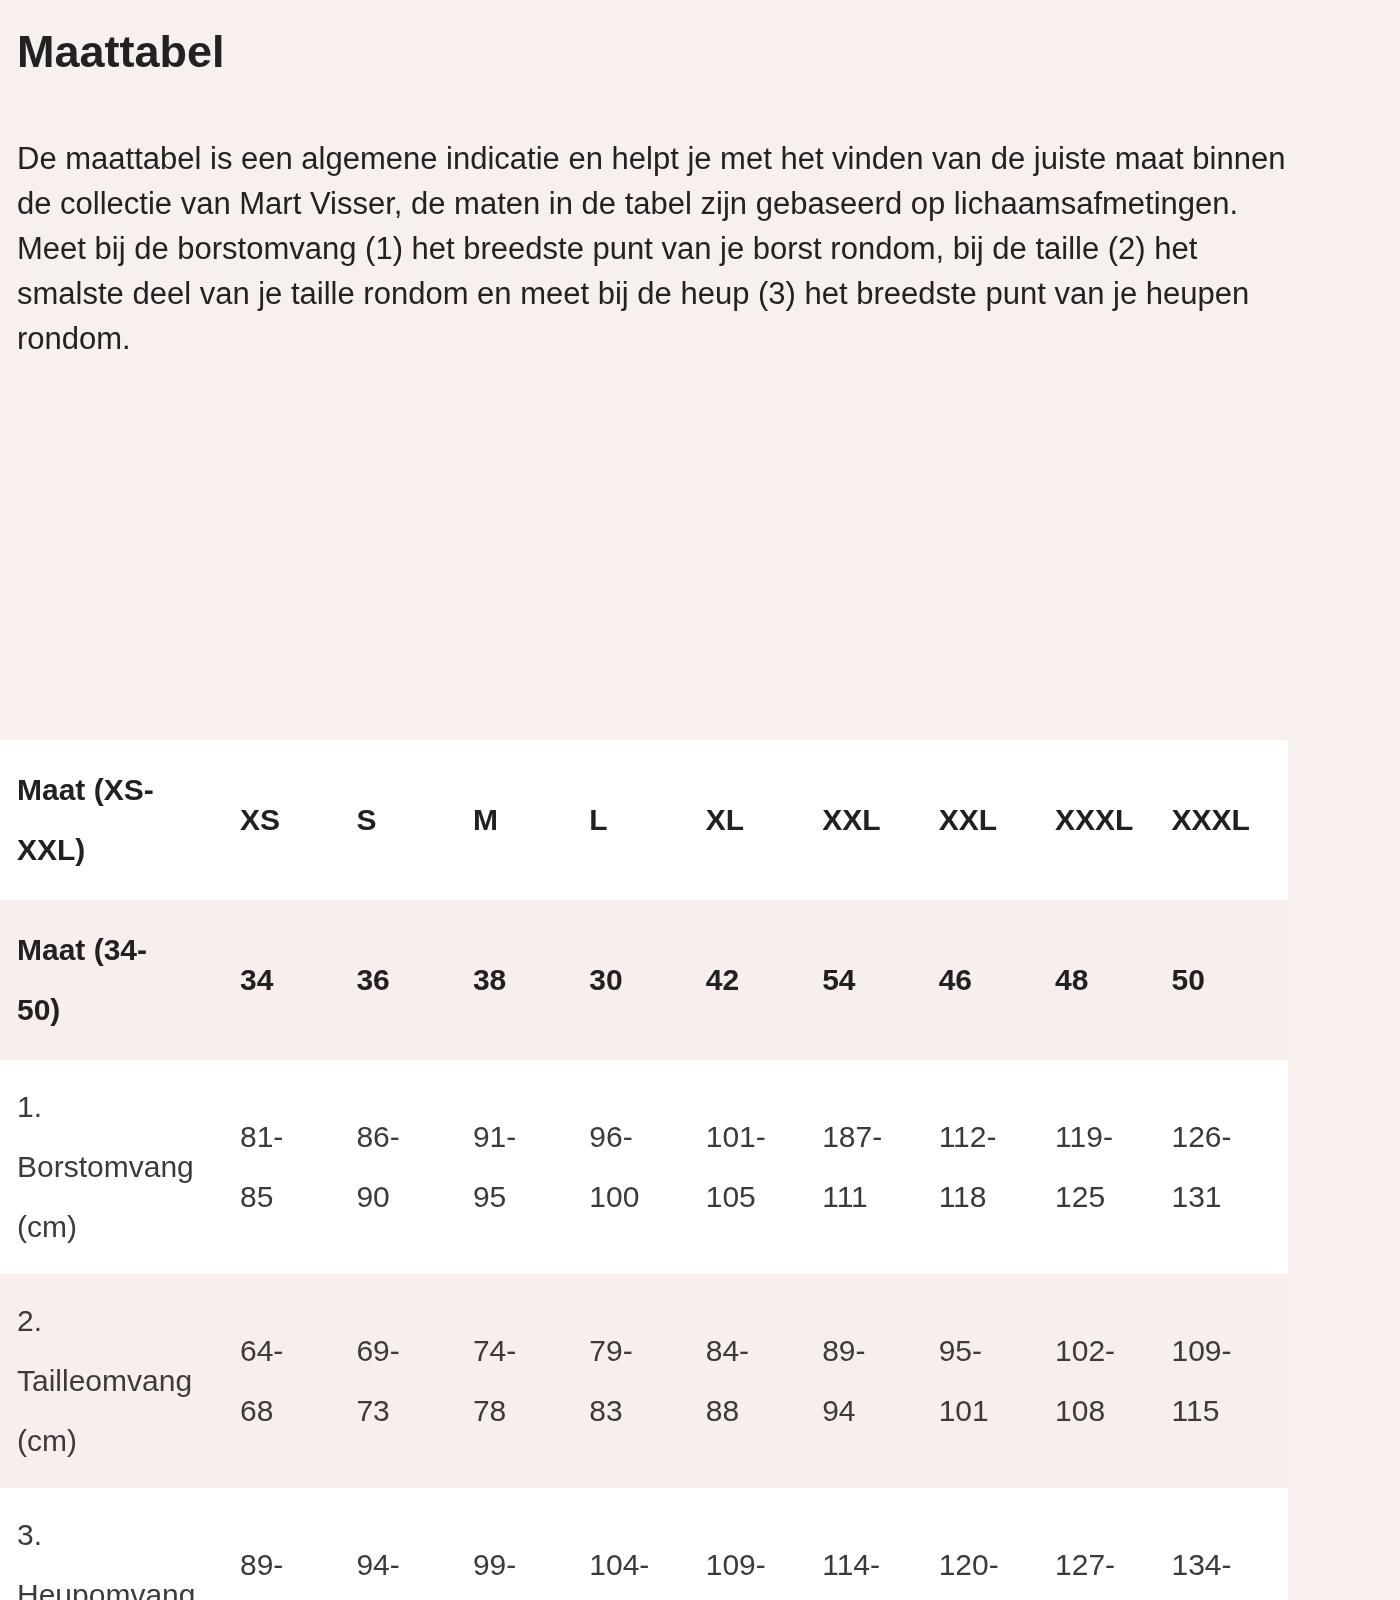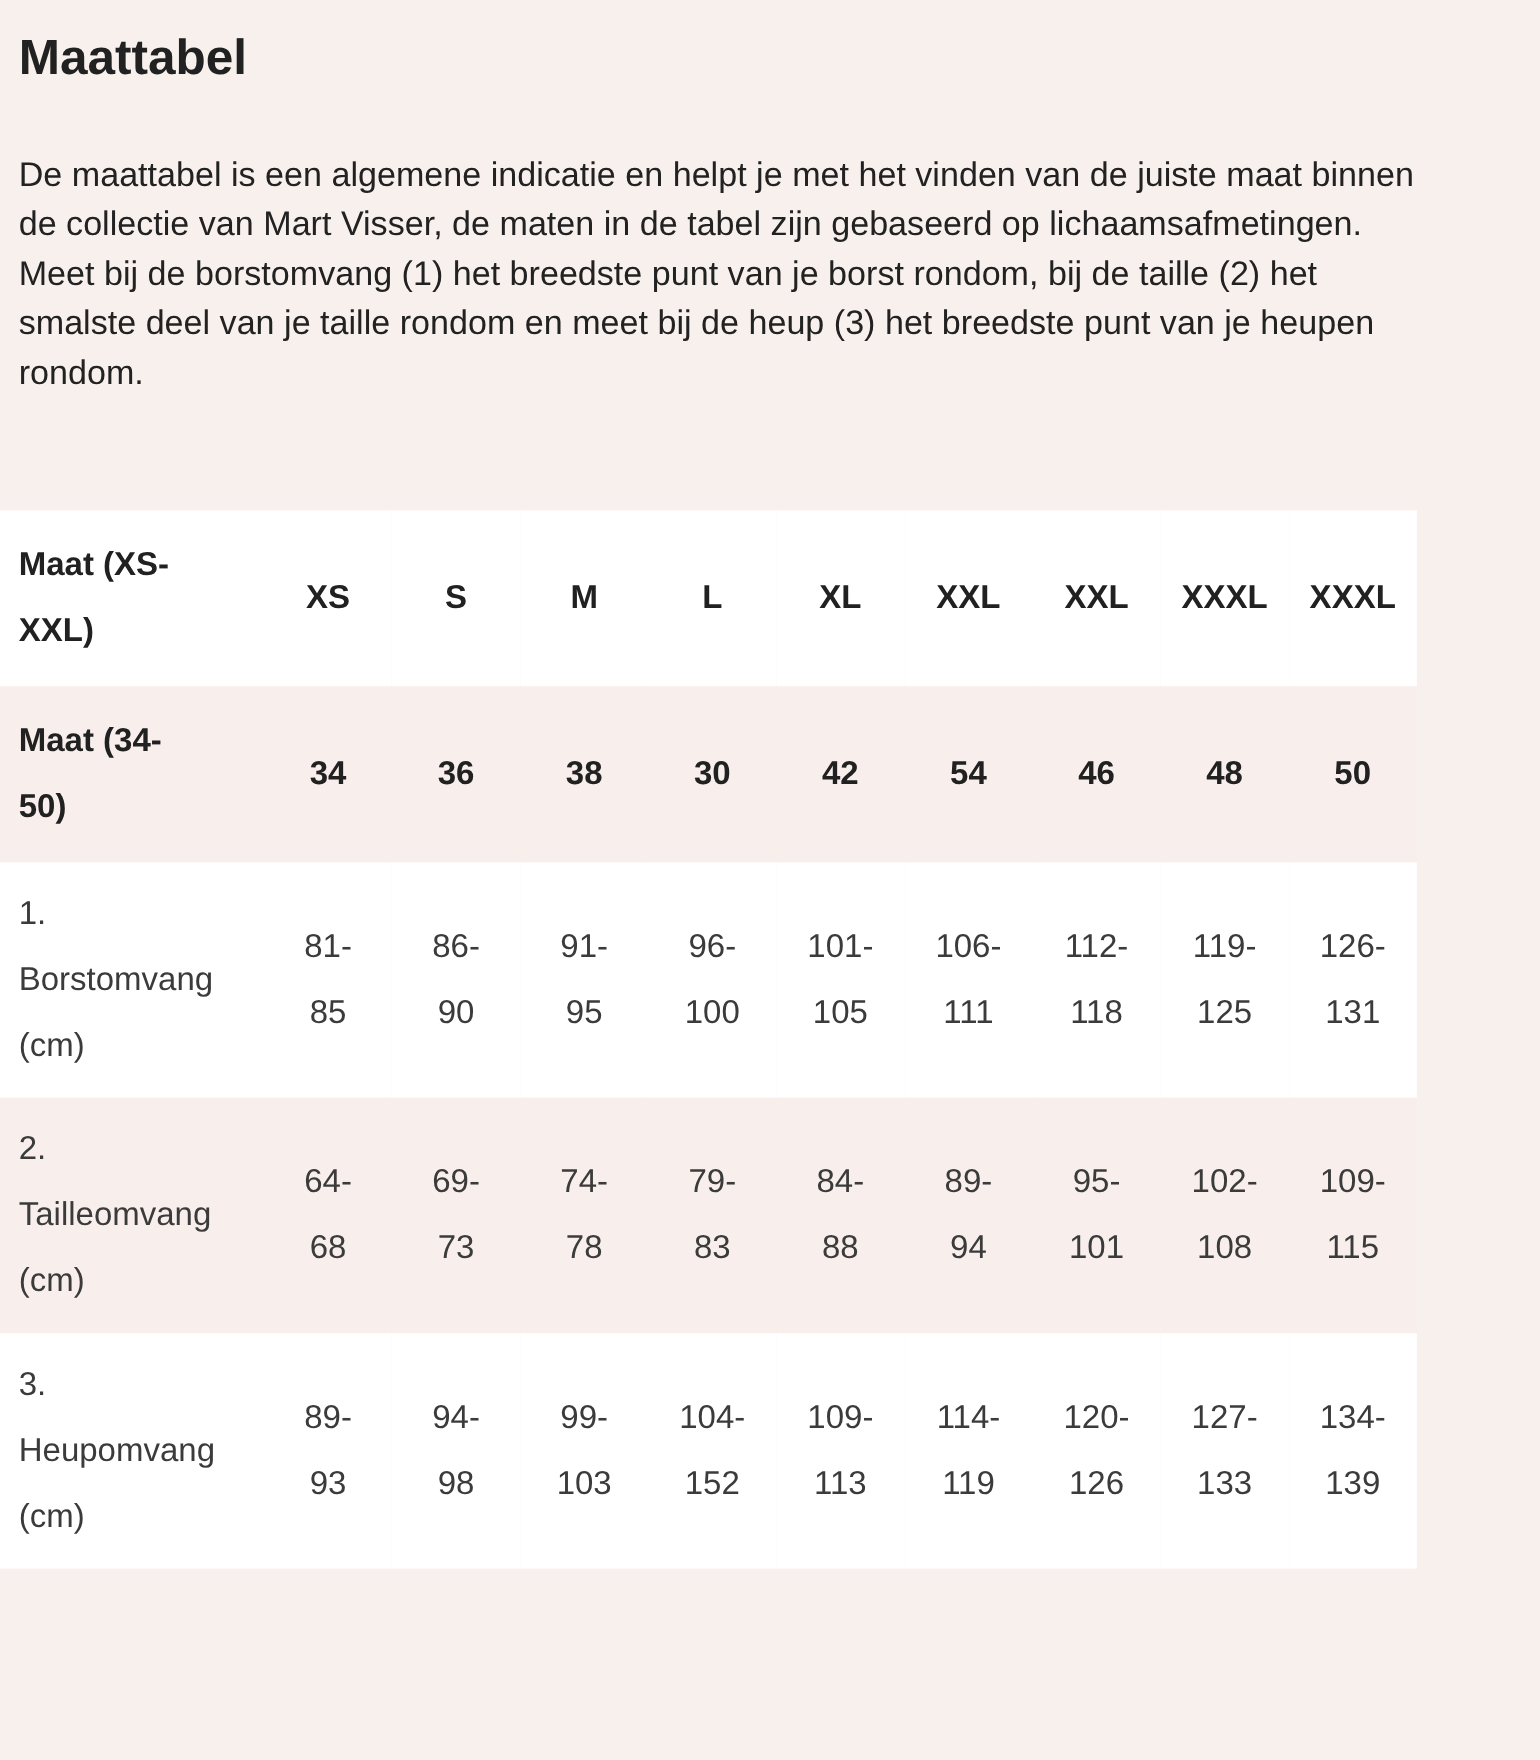--- a/index.html
+++ b/index.html
@@ -17,21 +17,21 @@
   }
   body {
     width: 1400px;
     height: 1600px;
     overflow: hidden;
     background: var(--page-bg);
     font-family: "Liberation Sans", sans-serif;
     color: var(--body-text);
   }
   .text-area {
-    height: 464px;
+    height: 740px;
     padding: 26px 20px 0 17px;
     overflow: hidden;
   }
   h1.page-title {
     margin: 0 0 58px 0;
     font-size: 45px;
     line-height: 52px;
     font-weight: 700;
     color: var(--heading-text);
   }
@@ -57,21 +57,20 @@
     font-size: 30px;
     line-height: 60px;
   }
   th {
     text-align: left;
     font-weight: 700;
     color: var(--heading-text);
     padding: 20px 0 20px 17px;
   }
   td {
-    text-align: center;
     padding: 20px 0;
   }
   tr.row-header td {
     font-weight: 700;
     color: var(--heading-text);
   }
   tr.row-data th,
   tr.row-data td {
     font-weight: 400;
     color: var(--data-text);
@@ -126,21 +125,21 @@
           <td>81-
 85</td>
           <td>86-
 90</td>
           <td>91-
 95</td>
           <td>96-
 100</td>
           <td>101-
 105</td>
-          <td>106-
+          <td>187-
 111</td>
           <td>112-
 118</td>
           <td>119-
 125</td>
           <td>126-
 131</td>
         </tr>
         <tr class="row-pink row-data">
           <th>2.

